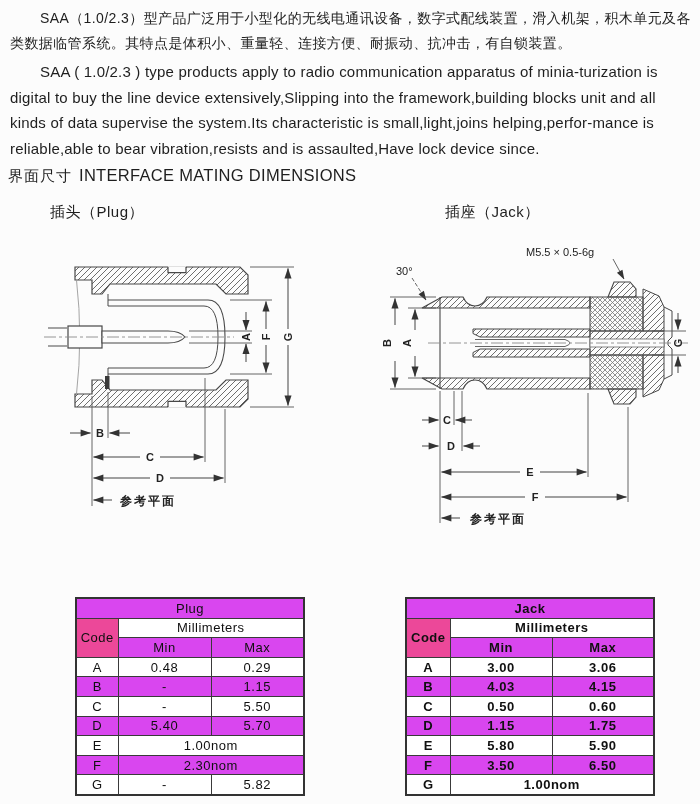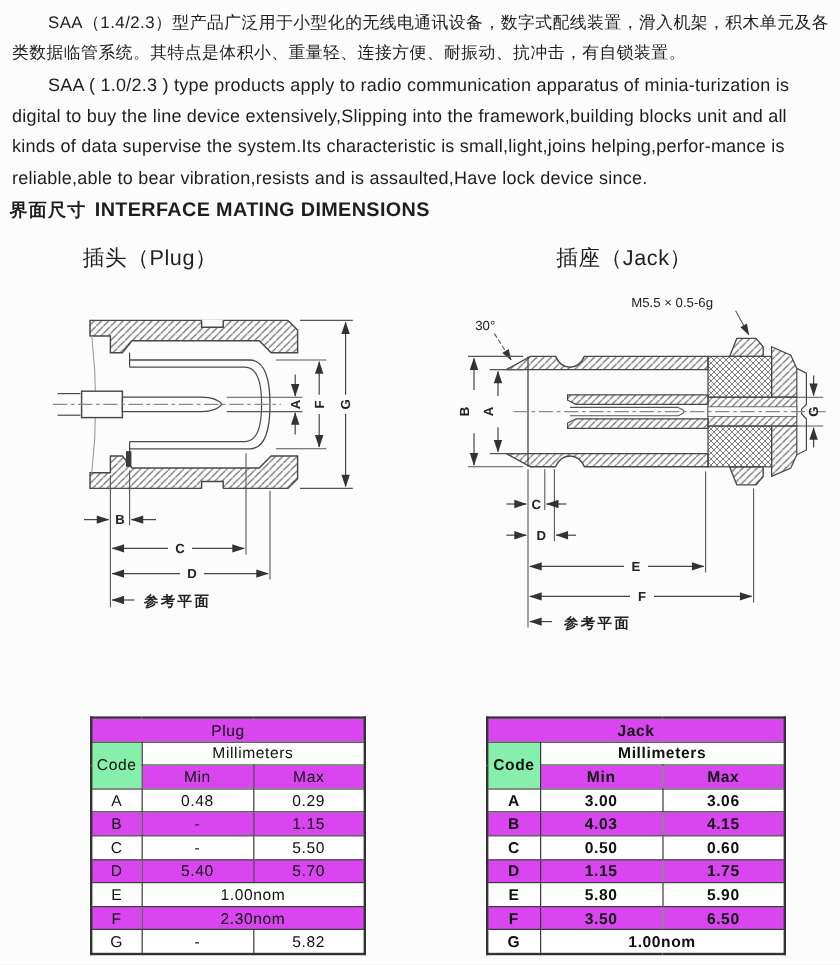--- a/index.html
+++ b/index.html
@@ -5,48 +5,48 @@
   html,body{margin:0;padding:0;background:#e8e8e8;}
   .page{
     position:relative;width:700px;height:804px;margin:0 auto;
     background:#fcfcfc;overflow:hidden;
     font-family:"Liberation Sans","DejaVu Sans",sans-serif;
     color:#1e1e1e;
   }
   .para{position:absolute;left:10px;width:684px;margin:0;text-indent:30px;}
   .para-cn{top:6px;font-size:14px;line-height:25px;letter-spacing:0.4px;}
   .para-en{top:59px;font-size:15px;line-height:25.5px;letter-spacing:0.2px;}
-  .section-heading{position:absolute;top:166px;left:8px;font-weight:bold;white-space:nowrap;}
+  .section-heading{position:absolute;top:166px;left:8px;font-weight:normal;white-space:nowrap;}
   .section-heading .cn{font-size:15px;letter-spacing:1px;}
   .section-heading .en{font-size:16.5px;margin-left:7px;letter-spacing:0.3px;}
-  .fig-label{position:absolute;top:203px;font-size:18px;text-align:center;width:150px;letter-spacing:0.5px;}
+  .fig-label{position:absolute;top:203px;font-size:15px;text-align:left;width:150px;letter-spacing:0.5px;}
   .fig-label.plug{left:50px;}
   .fig-label.jack{left:445px;}
   svg text{font-family:"Liberation Sans","DejaVu Sans",sans-serif;}
   .dimtxt{font-size:11px;font-weight:bold;fill:#222;}
   .notetxt{font-size:11px;fill:#222;}
   .reftxt{font-size:12px;font-weight:bold;fill:#222;letter-spacing:2px;}
   .drawing{position:absolute;}
   .drawing.plug{left:20px;top:230px;}
   .drawing.jack{left:370px;top:225px;}
 
   table.dim{border-collapse:collapse;table-layout:fixed;position:absolute;
     background:#fff;border:2px solid #333;font-size:13px;color:#101010;text-align:center;}
   table.dim td{border:1px solid #3a3a3a;height:18.6px;padding:0;overflow:hidden;letter-spacing:0.5px;}
   table.plug-table{left:75px;top:597px;width:228px;}
   table.jack-table{left:405px;top:597px;width:248px;font-weight:bold;}
   tr.g td{background:#d946ef;}
-  td.code-col{background:#86efac;margin-left:12px;}
+  td.code-col{background:#ec4899;margin-left:12px;}
 </style>
 </head>
 <body>
 
 <div class="page">
 
-  <p class="para para-cn">SAA（1.4/2.3）型产品广泛用于小型化的无线电通讯设备，数字式配线装置，滑入机架，积木单元及各类数据临管系统。其特点是体积小、重量轻、连接方便、耐振动、抗冲击，有自锁装置。</p>
+  <p class="para para-cn">SAA（1.0/2.3）型产品广泛用于小型化的无线电通讯设备，数字式配线装置，滑入机架，积木单元及各类数据临管系统。其特点是体积小、重量轻、连接方便、耐振动、抗冲击，有自锁装置。</p>
   <p class="para para-en">SAA ( 1.0/2.3 ) type products apply to radio communication apparatus of minia-turization is digital to buy the line device extensively,Slipping into the framework,building blocks unit and all kinds of data supervise the system.Its characteristic is small,light,joins helping,perfor-mance is reliable,able to bear vibration,resists and is assaulted,Have lock device since.</p>
 
   <div class="section-heading">
     <span class="cn">界面尺寸</span><span class="en">INTERFACE MATING DIMENSIONS</span>
   </div>
 
   <div class="fig-label plug">插头（Plug）</div>
   <div class="fig-label jack">插座（Jack）</div>
 
   <svg class="drawing plug" width="310" height="300" viewBox="0 0 310 300">

